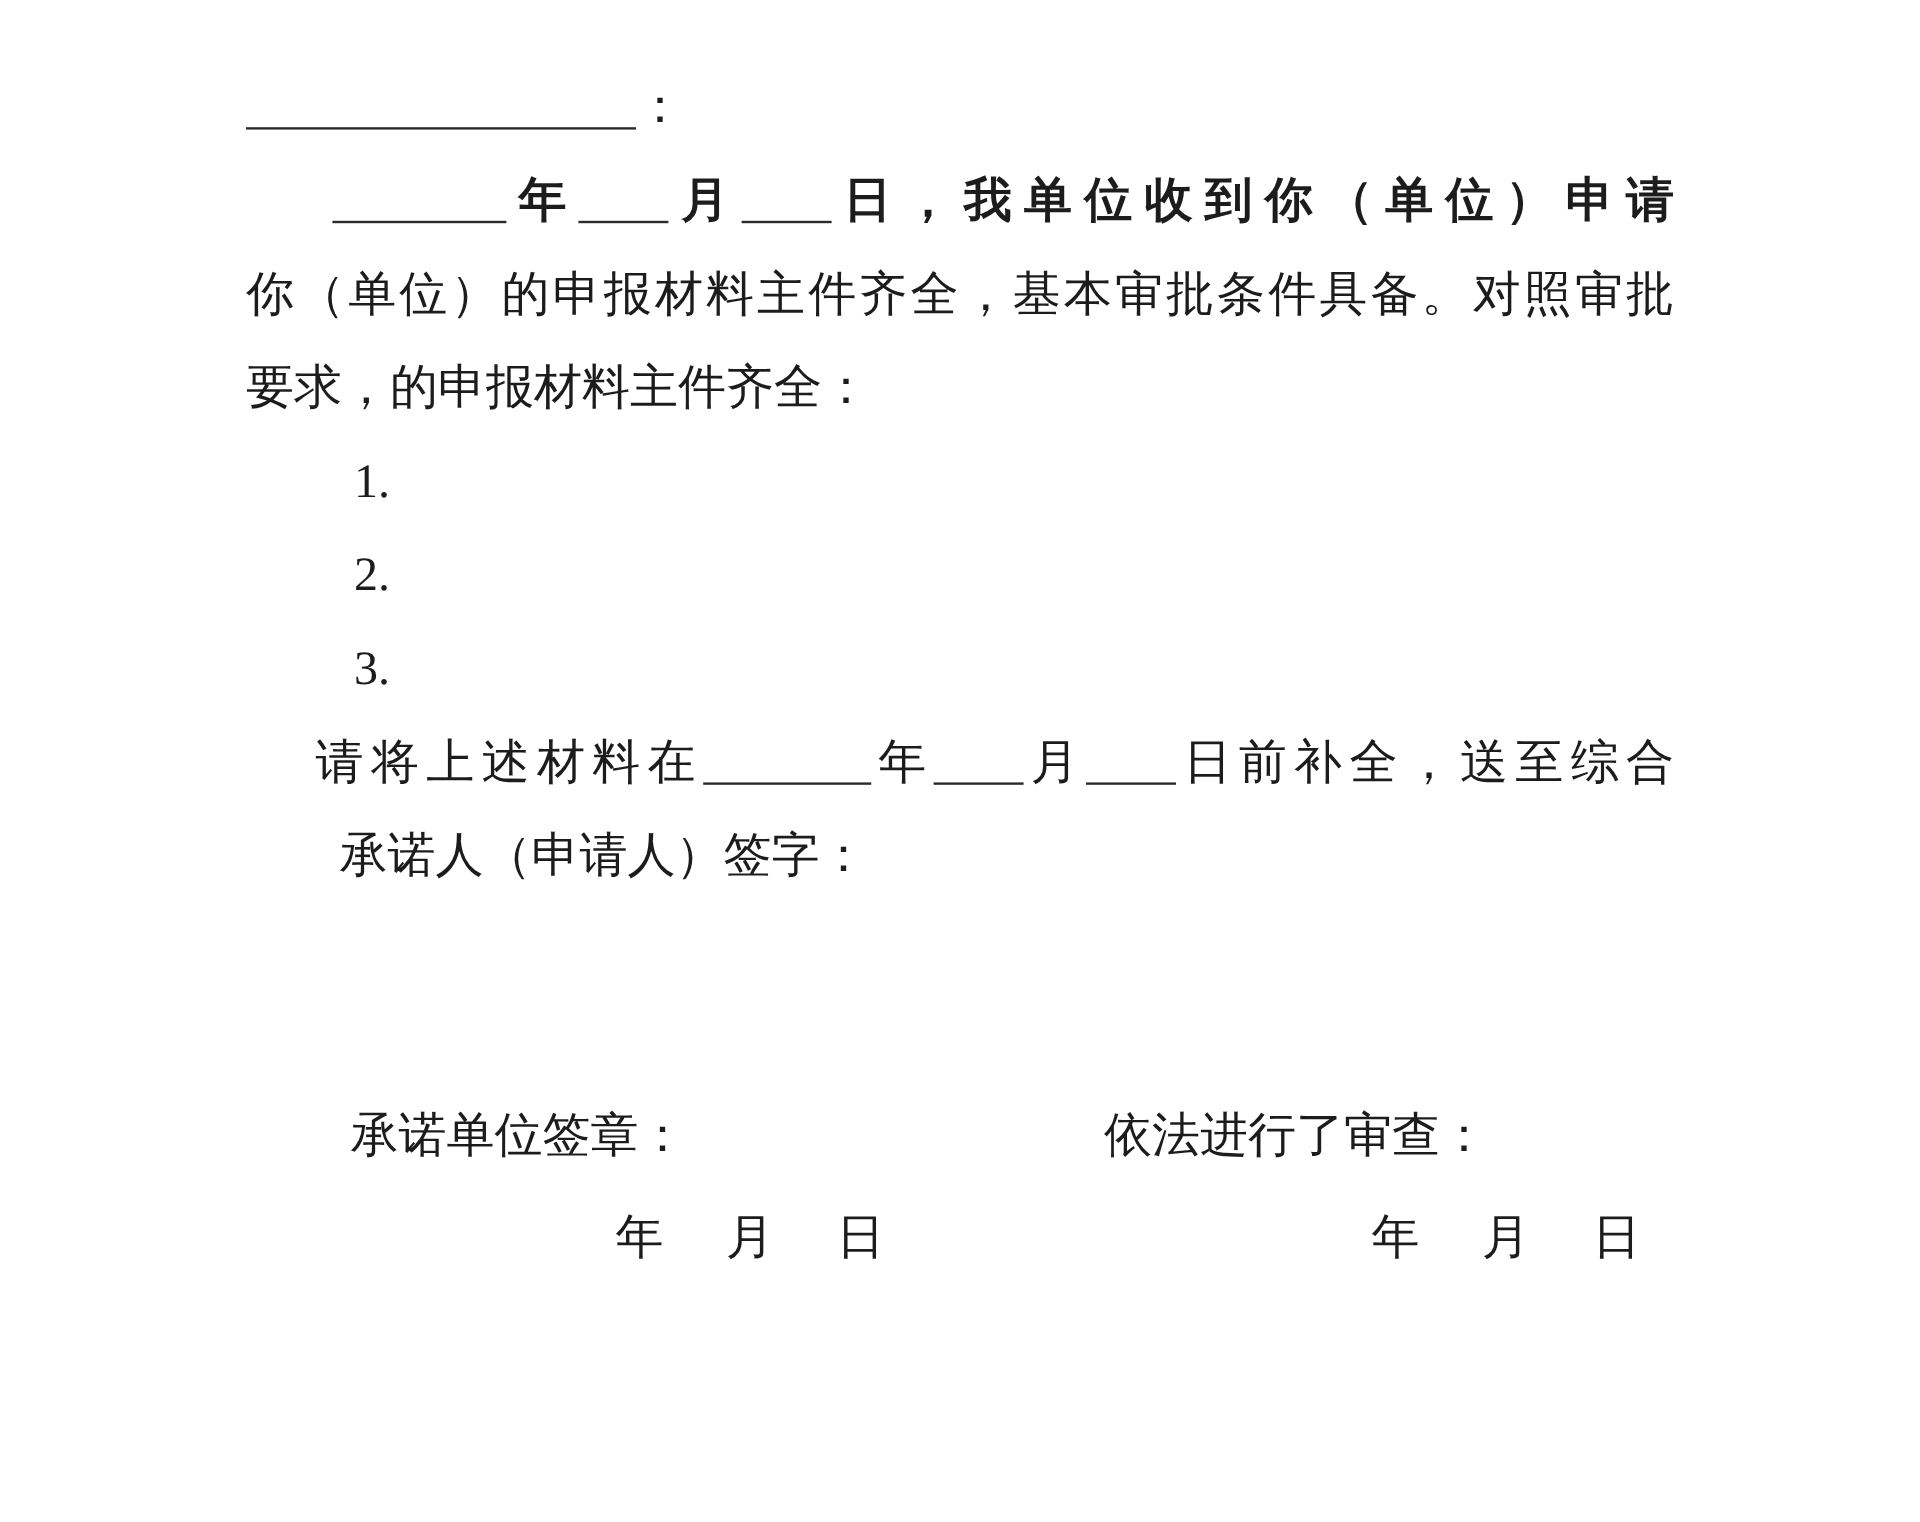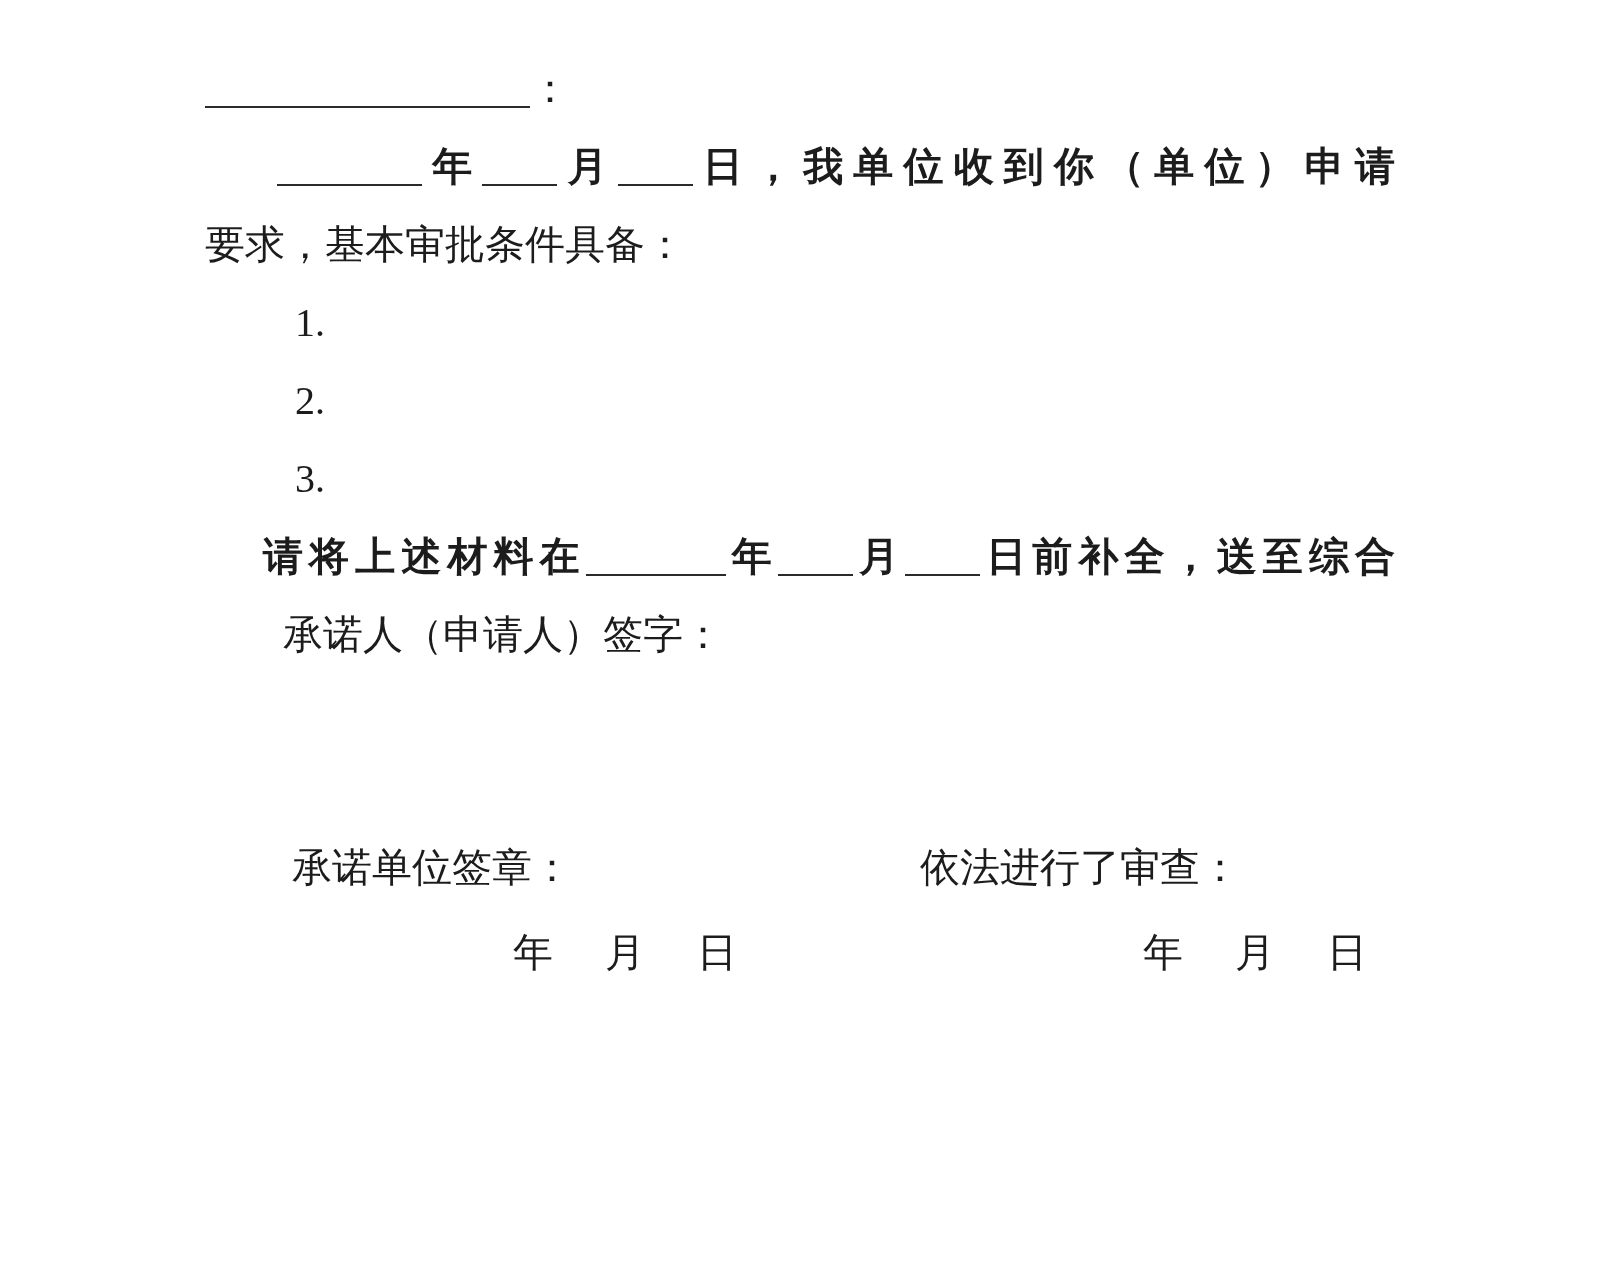--- a/index.html
+++ b/index.html
@@ -12,21 +12,21 @@
   .page {
     width: 1600px; height: 1268px;
     padding: 50px 205px 0 205px;
     font-size: 40px;
     line-height: 78px;
     overflow: hidden;
   }
   .line { width: 100%; overflow: hidden; }
   .jline { text-align: justify; text-align-last: justify; }
   .indent-a { text-indent: 72px; font-weight: bold; }
-  .indent-b { text-indent: 58px; font-weight: bold; }
+  .indent-b { text-indent: 58px; }
   .indent-c { padding-left: 78px; }
   .item-line { padding-left: 90px; }
   .blank {
     display: inline-block;
     height: 10px;
     border-bottom: 2px solid #2b2b2b;
     vertical-align: -6px;
   }
   .w325 { width: 325px; }
   .w455 { width: 455px; }
@@ -49,23 +49,26 @@
 
   <div class="line">
     <span class="blank w325"></span><span>：</span>
   </div>
 
   <div class="line jline indent-a">
     <span class="blank w145"></span><span>年</span><span class="blank w75"></span><span>月</span><span class="blank w75"></span><span>日，我单位收到你（单位）申请</span>
   </div>
 
 
+  <div class="line jline">
+    <span>你（单位）的申报材料主件齐全，基本审批条件具备。对照审批</span>
+  </div>
 
   <div class="line">
-    <span>要求，基本审批条件具备：</span>
+    <span>要求，的申报材料主件齐全：</span>
   </div>
 
   <div class="line item-line">
     <span>1.</span>
   </div>
   <div class="line item-line">
     <span>2.</span>
   </div>
   <div class="line item-line">
     <span>3.</span>

